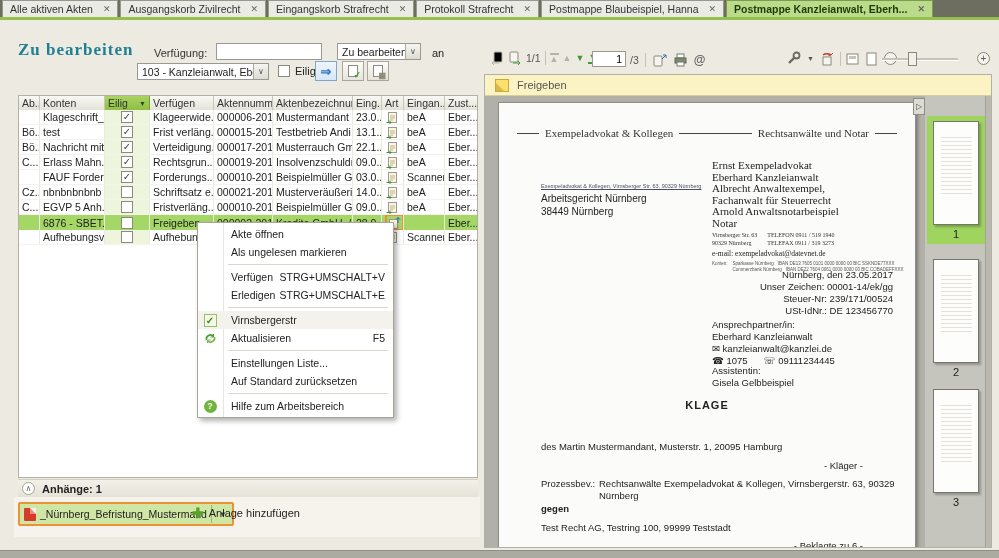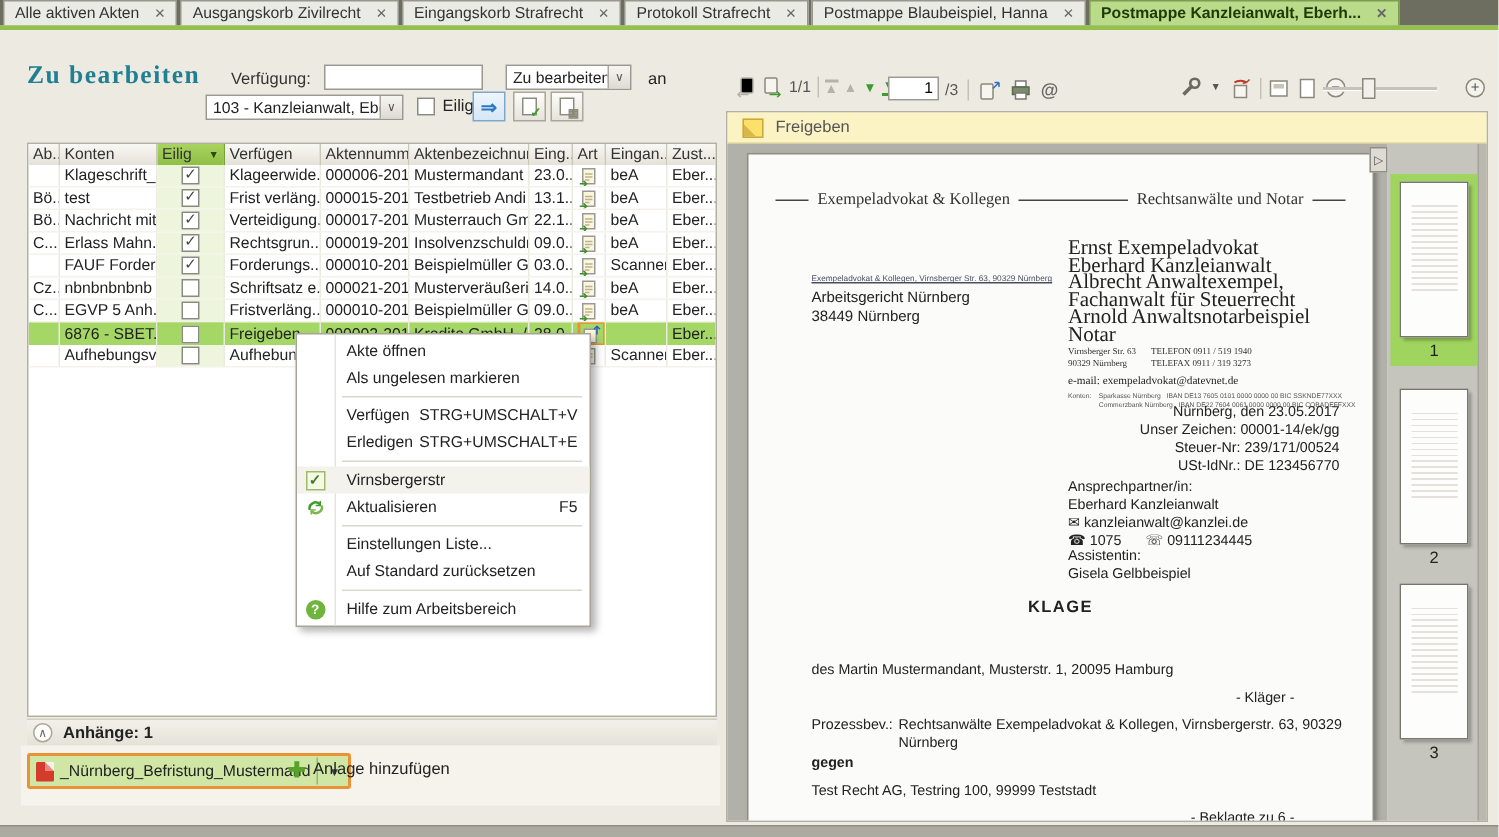--- a/index.html
+++ b/index.html
@@ -135,21 +135,21 @@
   
   #doc-page { position:absolute; left:13px; top:6px; right:9px; height:560px; background:#fbfbf9;
               border:1px solid #8f8e86; box-shadow:2px 2px 3px rgba(0,0,0,.3); }
   .dp { position:absolute; color:#222; }
   #letterhead { top:24px; left:18px; right:18px; display:flex; align-items:center; gap:6px;
                 font-family:"Liberation Serif", serif; font-size:11px; color:#333; }
   .dash { height:1px; background:#444; }
   .dash.short { width:22px; } .dash.long { flex:1; }
   #sender-line { top:80px; left:42px; font-size:5.5px; color:#4a4e60; text-decoration:underline; }
   #recipient-block { top:89px; left:42px; font-size:10px; line-height:13px; }
-  #names-block { top:57px; left:213px; font-family:"Liberation Serif", serif; font-size:14px; line-height:11.5px; }
+  #names-block { top:57px; left:213px; font-family:"Liberation Serif", serif; font-size:11px; line-height:11.5px; }
   #addr-phone { top:129px; left:213px; display:flex; gap:10px; font-size:6px; line-height:7.5px; color:#333;
                 font-family:"Liberation Serif", serif; }
   #email-line { top:146px; left:213px; font-size:7.5px; font-family:"Liberation Serif", serif; }
   #konten { top:158px; left:213px; display:flex; gap:5px; font-size:4.5px; line-height:6px; color:#555; }
   #konten .bank-row { display:flex; gap:4px; }
   #date-block { top:166px; right:22px; text-align:right; font-size:9.5px; line-height:12px; }
   #contact-block { top:216px; left:213px; font-size:9.5px; line-height:12px; }
   #telfax { display:flex; gap:16px; }
   #assist-block { top:262px; left:213px; font-size:9.5px; line-height:12px; }
   #klage-title { top:296px; left:0; right:0; text-align:center; font-weight:bold; font-size:11px; letter-spacing:1px; }

